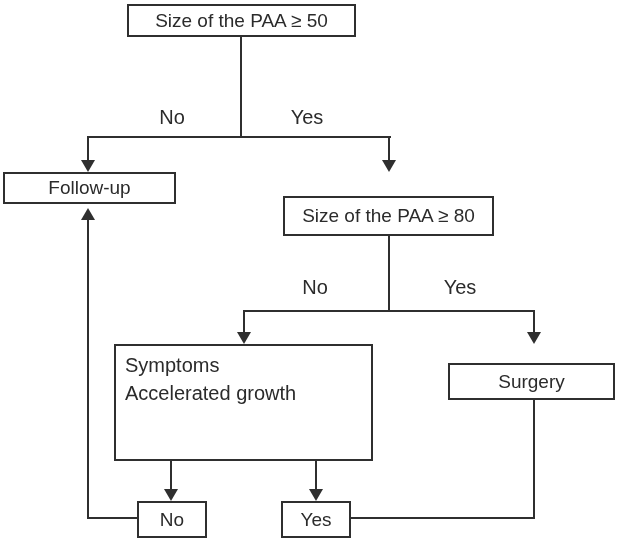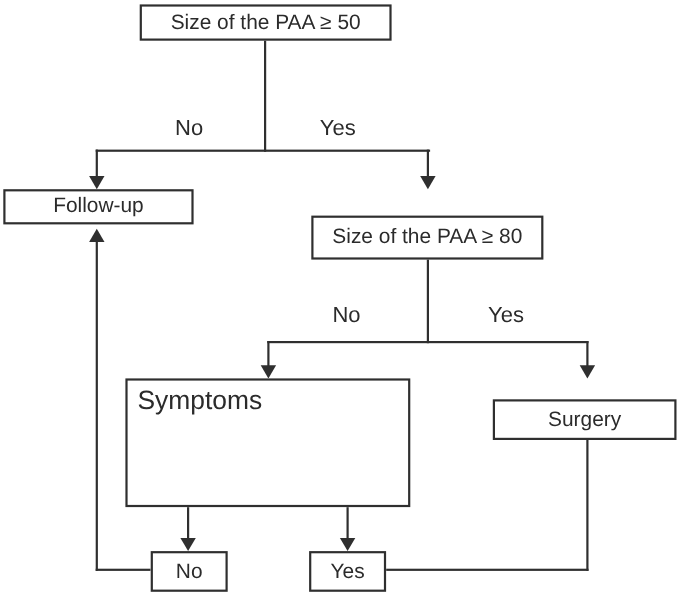--- a/index.html
+++ b/index.html
@@ -30,21 +30,21 @@
     align-items: center;
     justify-content: center;
     text-align: center;
     white-space: nowrap;
   }
   .node.multiline {
     display: block;
     text-align: left;
     white-space: normal;
     padding: 5px 4px 0 9px;
-    font-size: 24px;
+    font-size: 20px;
     line-height: 28px;
   }
   .node.multiline div { white-space: nowrap; }
   .edge {
     position: absolute;
     background: var(--line);
   }
   .arrow-down, .arrow-up {
     position: absolute;
     width: 0;
@@ -107,20 +107,21 @@
   <div class="node" style="left:3px; top:172px; width:173px; height:32px;">
     <span>Follow-up</span>
   </div>
 
   <div class="node" style="left:283px; top:172px; width:211px; height:40px;margin-top:24px;">
     <span>Size of the PAA ≥ 80</span>
   </div>
 
   <div class="node multiline" style="left:114px; top:344px; width:259px; height:117px;">
     <div>Symptoms</div>
+    <div>Accelerated growth</div>
   </div>
 
   <div class="node" style="left:448px; top:363px; width:167px; height:37px;">
     <span>Surgery</span>
   </div>
 
   <div class="node" style="left:137px; top:501px; width:70px; height:37px;">
     <span>No</span>
   </div>
 

